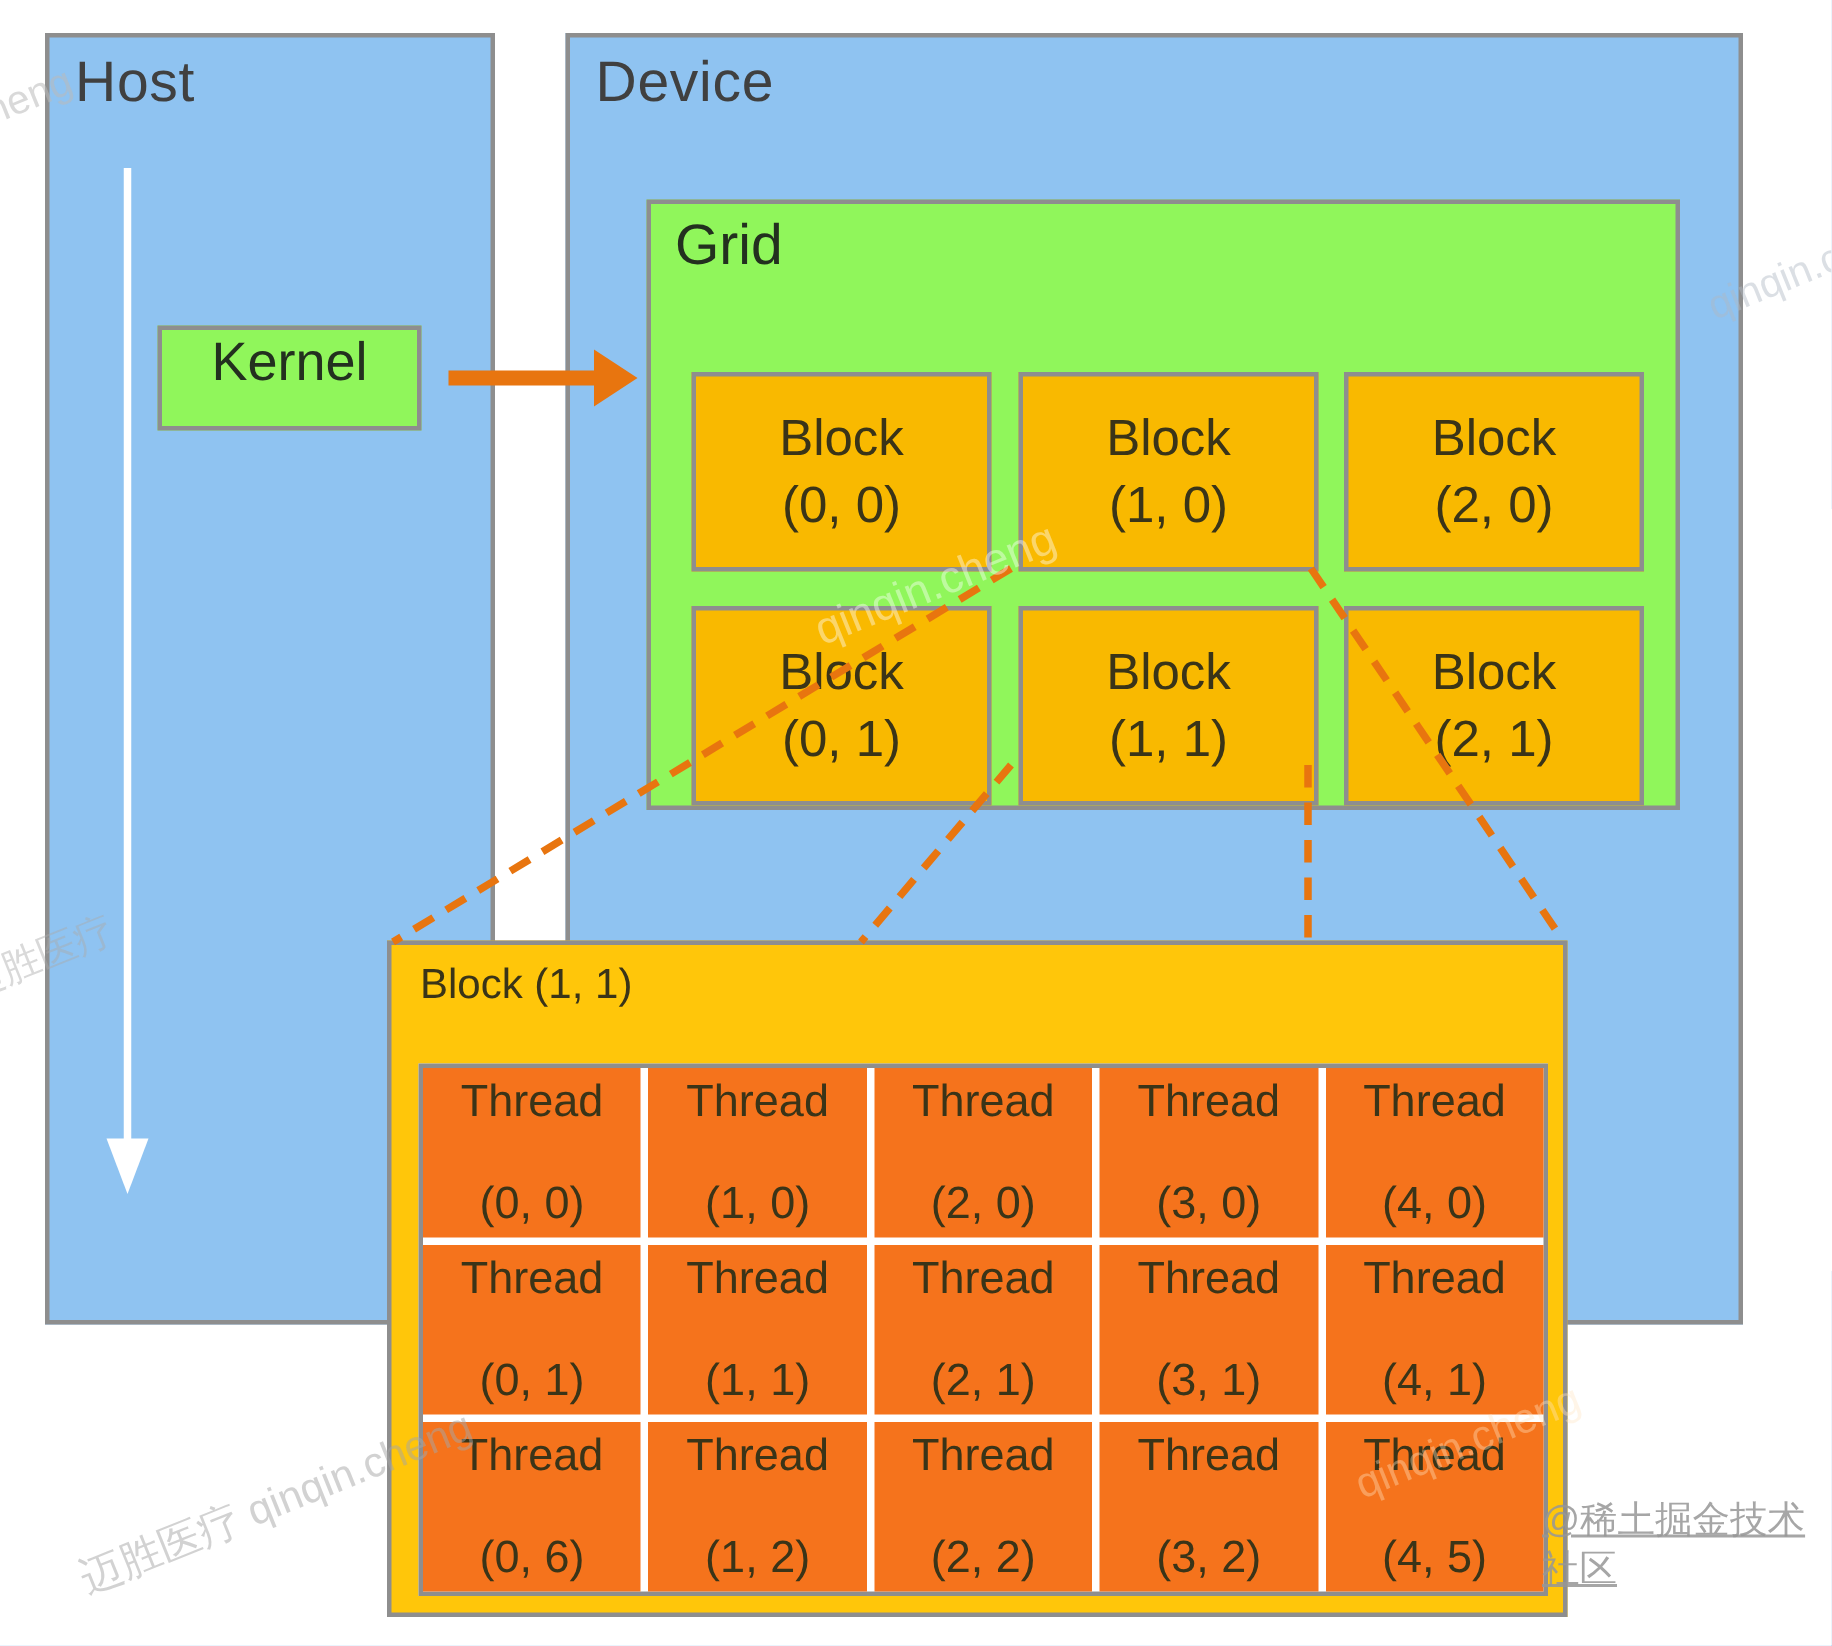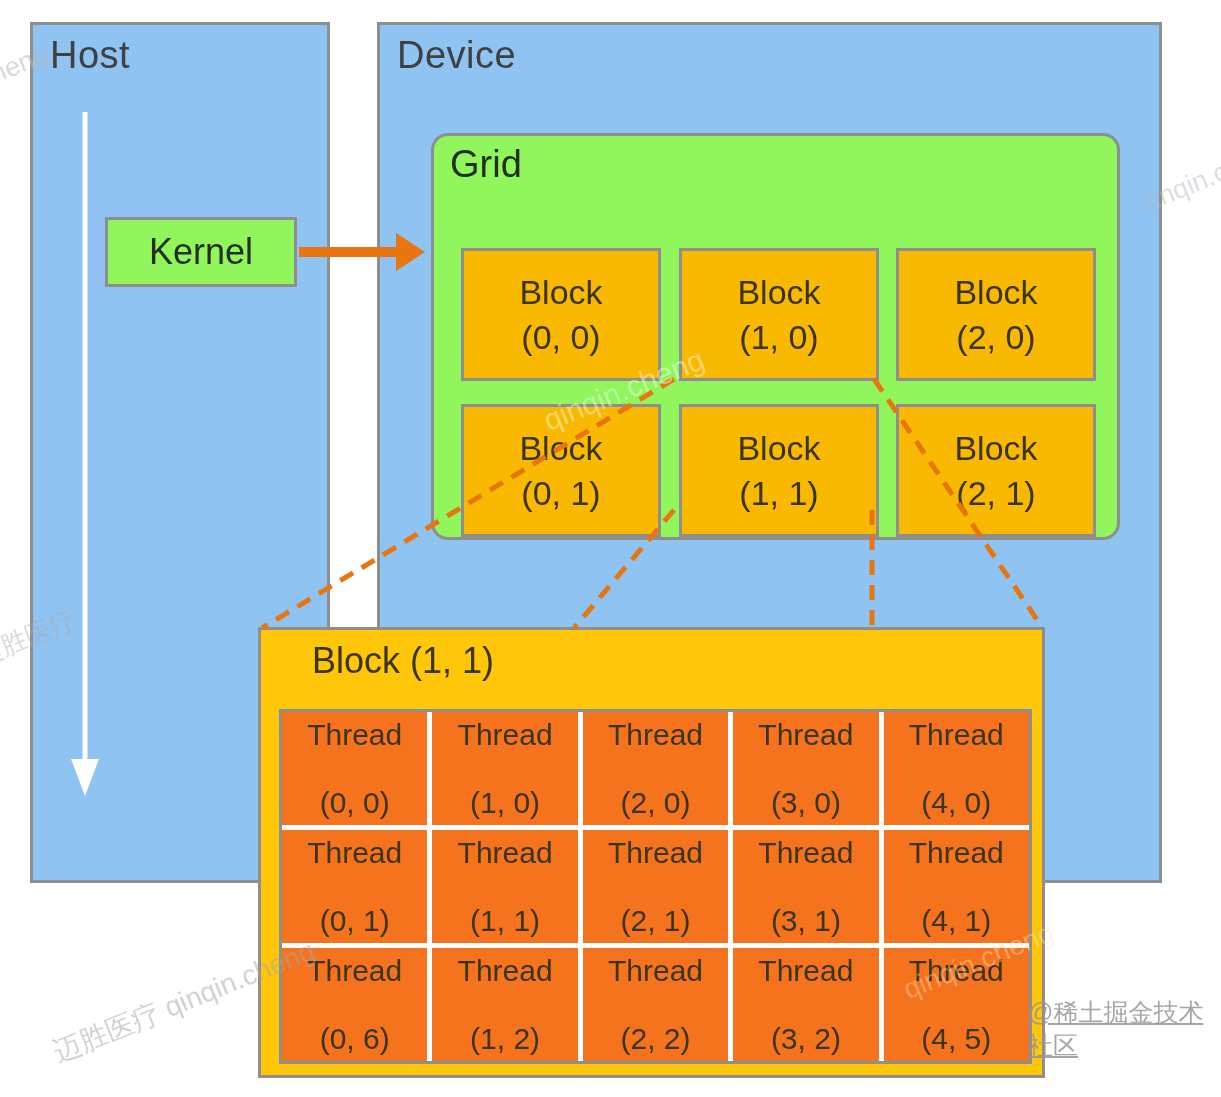--- a/index.html
+++ b/index.html
@@ -23,30 +23,30 @@
   .grid-label{position:absolute;left:16px;top:7px;font-size:38px;color:#23301F;}
   .block{
     position:absolute;width:200px;height:133px;background:#F9B900;
     border:3px solid #8E8E8E;box-sizing:border-box;
     display:flex;flex-direction:column;align-items:center;justify-content:center;
     font-size:34px;line-height:1.3;color:#3A3418;text-align:center;margin-top:20px;
   }
   .b00{left:27px;top:92px;}  .b10{left:245px;top:92px;}  .b20{left:462px;top:92px;}
   .b01{left:27px;top:248px;} .b11{left:245px;top:248px;} .b21{left:462px;top:248px;}
   .kernel-box{
-    position:absolute;left:105px;top:217px;width:192px;height:70px;
+    position:absolute;left:105px;top:217px;width:176px;height:70px;
     background:#90F65B;border:3px solid #8E8E8E;box-sizing:border-box;
-    display:flex;align-items:center;justify-content:center;
+    display:flex;align-items:flex-start;justify-content:center;
     font-size:36px;color:#23301F;
   }
   .expanded-block{
     position:absolute;left:258px;top:627px;width:787px;height:451px;
     background:#FFC60A;border:3px solid #8E8E8E;box-sizing:border-box;
   }
-  .expanded-title{position:absolute;left:19px;top:10px;font-size:36px;color:#3A3418;margin-left:32px;}
+  .expanded-title{position:absolute;left:19px;top:10px;font-size:28px;color:#3A3418;}
   .thread-table{
     position:absolute;left:18px;top:79px;width:753px;height:355px;
     border:3px solid #8E8E8E;background:#ffffff;box-sizing:border-box;
     display:grid;grid-template-columns:repeat(5,1fr);grid-template-rows:repeat(3,1fr);gap:5px;
   }
   .thread{
     background:#F5731C;display:flex;flex-direction:column;align-items:center;justify-content:center;
     font-size:30px;line-height:1.32;color:#3A3418;text-align:center;gap:28px;
   }
   .overlay{position:absolute;left:0;top:0;pointer-events:none;}
@@ -61,21 +61,21 @@
 
 <div class="canvas">
 
   <div class="panel" id="host-panel">
     <div class="panel-label">Host</div>
   </div>
 
   <div class="panel" id="device-panel">
     <div class="panel-label">Device</div>
 
-    <div class="grid-box" style="left:51px;top:108px;border-radius:17px;">
+    <div class="grid-box" style="left:51px;top:108px;">
       <div class="grid-label">Grid</div>
 
       <div class="block b00">
         <span>Block</span>
         <span>(0, 0)</span>
       </div>
       <div class="block b10">
         <span>Block</span>
         <span>(1, 0)</span>
       </div>

